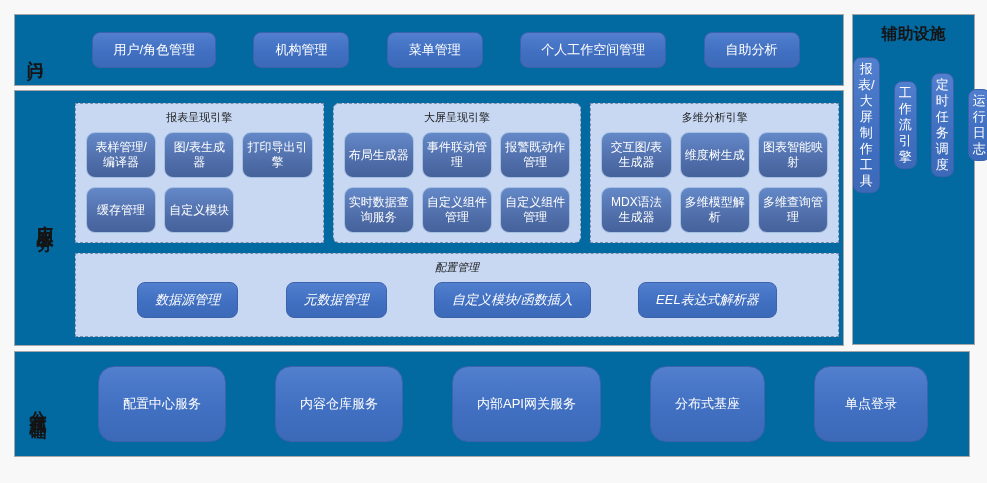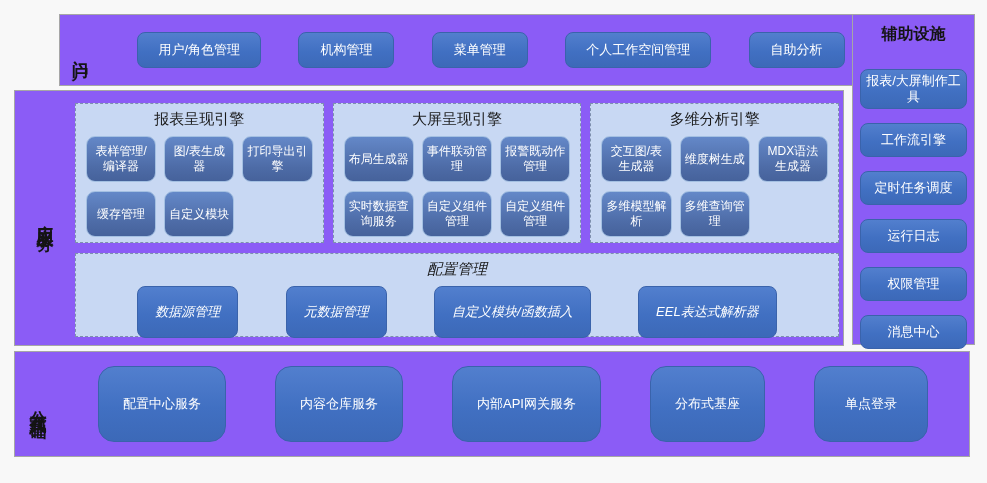--- a/index.html
+++ b/index.html
@@ -4,21 +4,21 @@
 <style>
   html,body{margin:0;padding:0;}
   body{
     width:987px;height:483px;position:relative;overflow:hidden;
     background:#f8f8f8;
     font-family:"Liberation Sans","DejaVu Sans",sans-serif;
     -webkit-font-smoothing:antialiased;
   }
   .box{
     position:absolute;box-sizing:border-box;
-    background:#8b5cf6;border:1px solid #a6a6a6;
+    background:#0369a1;border:1px solid #a6a6a6;
   }
   .vlabel{
     writing-mode:vertical-rl;text-orientation:upright;
     font-weight:bold;font-size:17px;color:#141414;
     letter-spacing:3px;line-height:1;
     display:flex;align-items:center;justify-content:center;
   }
   
   .chip{
     box-sizing:border-box;
@@ -35,44 +35,44 @@
     border:1px solid #a4c0e2;border-radius:9px;
     color:#ffffff;font-size:12px;line-height:15px;
     display:flex;align-items:center;justify-content:center;text-align:center;
     min-height:46px;padding:2px 3px;
   }
   .bluepanel{
     position:absolute;box-sizing:border-box;
     background:#c8d8f3;border:1px dashed #7e90ae;
   }
   .panel-title{
-    text-align:center;font-size:15px;color:#1a1a1a;
+    text-align:center;font-size:11px;color:#1a1a1a;
     padding-top:6px;margin-bottom:5px;
   }
   
-  #portal-box{left:14px;top:14px;width:830px;height:72px;display:flex;align-items:center;margin-left:45px;}
+  #portal-box{left:14px;top:14px;width:830px;height:72px;display:flex;align-items:center;}
   #portal-label{width:40px;height:100%;}
   #portal-row{flex:1;display:flex;justify-content:space-evenly;align-items:center;padding-right:6px;}
   #portal-row .chip{height:36px;padding:0 20px;min-width:96px;}
   
   #app-box{left:14px;top:90px;width:830px;height:256px;}
   #app-label{position:absolute;left:10px;top:0;width:40px;height:100%;}
   #engines-row{position:absolute;left:60px;top:12px;width:764px;height:140px;display:flex;gap:9px;}
   .engine{flex:1;position:relative;}
   .engine-grid{
     display:grid;grid-template-columns:repeat(3,1fr);
     gap:9px 8px;padding:2px 10px 10px 10px;
   }
   #config-panel{left:60px;top:162px;width:764px;height:84px;font-style:italic;}
   #config-row{display:flex;justify-content:space-evenly;align-items:center;padding:2px 14px 0 14px;}
-  #config-row .chip{height:52px;padding:0 17px;}
+  #config-row .chip{height:36px;padding:0 17px;}
   
   #aux-box{left:852px;top:14px;width:123px;height:331px;}
   #aux-title{text-align:center;font-weight:bold;font-size:16px;color:#141414;padding-top:9px;}
-  #aux-list{display:flex;flex-direction:column;align-items:center;gap:14px;margin-top:24px;}
+  #aux-list{display:flex;flex-direction:row;align-items:center;gap:14px;margin-top:12px;}
   #aux-list .chip{width:107px;min-height:34px;padding:3px 4px;white-space:normal;line-height:16px;}
   
   #foundation-box{left:14px;top:351px;width:956px;height:106px;display:flex;align-items:center;}
   #foundation-label{width:46px;height:96%;}
   #foundation-row{flex:1;display:flex;justify-content:space-evenly;align-items:flex-end;padding-right:4px;gap:12px;}
   #foundation-row .chip{height:76px;border-radius:16px;padding:0 24px;min-width:114px;}
 </style>
 </head>
 <body>
 
@@ -96,38 +96,39 @@
       <div class="panel-title">报表呈现引擎</div>
       <div class="engine-grid">
 
       <div class="subchip">表样管理/编译器</div>
           <div class="subchip">图/表生成器</div>
           <div class="subchip">打印导出引擎</div>
           <div class="subchip">缓存管理</div>
           <div class="subchip">自定义模块</div>
         </div>
     </div>
-    <div class="bluepanel engine" style="position:relative;">
+    <div class="bluepanel engine" style="position:relative;border-radius:6px;">
       <div class="panel-title">大屏呈现引擎</div>
       <div class="engine-grid">
 
       <div class="subchip">布局生成器</div>
           <div class="subchip">事件联动管理</div>
           <div class="subchip">报警既动作管理</div>
           <div class="subchip">实时数据查询服务</div>
           <div class="subchip">自定义组件管理</div>
           <div class="subchip">自定义组件管理</div>
         </div>
     </div>
     <div class="bluepanel engine" style="position:relative;">
       <div class="panel-title">多维分析引擎</div>
       <div class="engine-grid">
 
       <div class="subchip">交互图/表生成器</div>
           <div class="subchip">维度树生成</div>
+          <div class="subchip">图表智能映射</div>
           <div class="subchip">MDX语法生成器</div>
           <div class="subchip">多维模型解析</div>
           <div class="subchip">多维查询管理</div>
         </div>
     </div>
   </div>
 
   <div class="bluepanel" id="config-panel">
     <div class="panel-title">配置管理</div>
     <div id="config-row">

